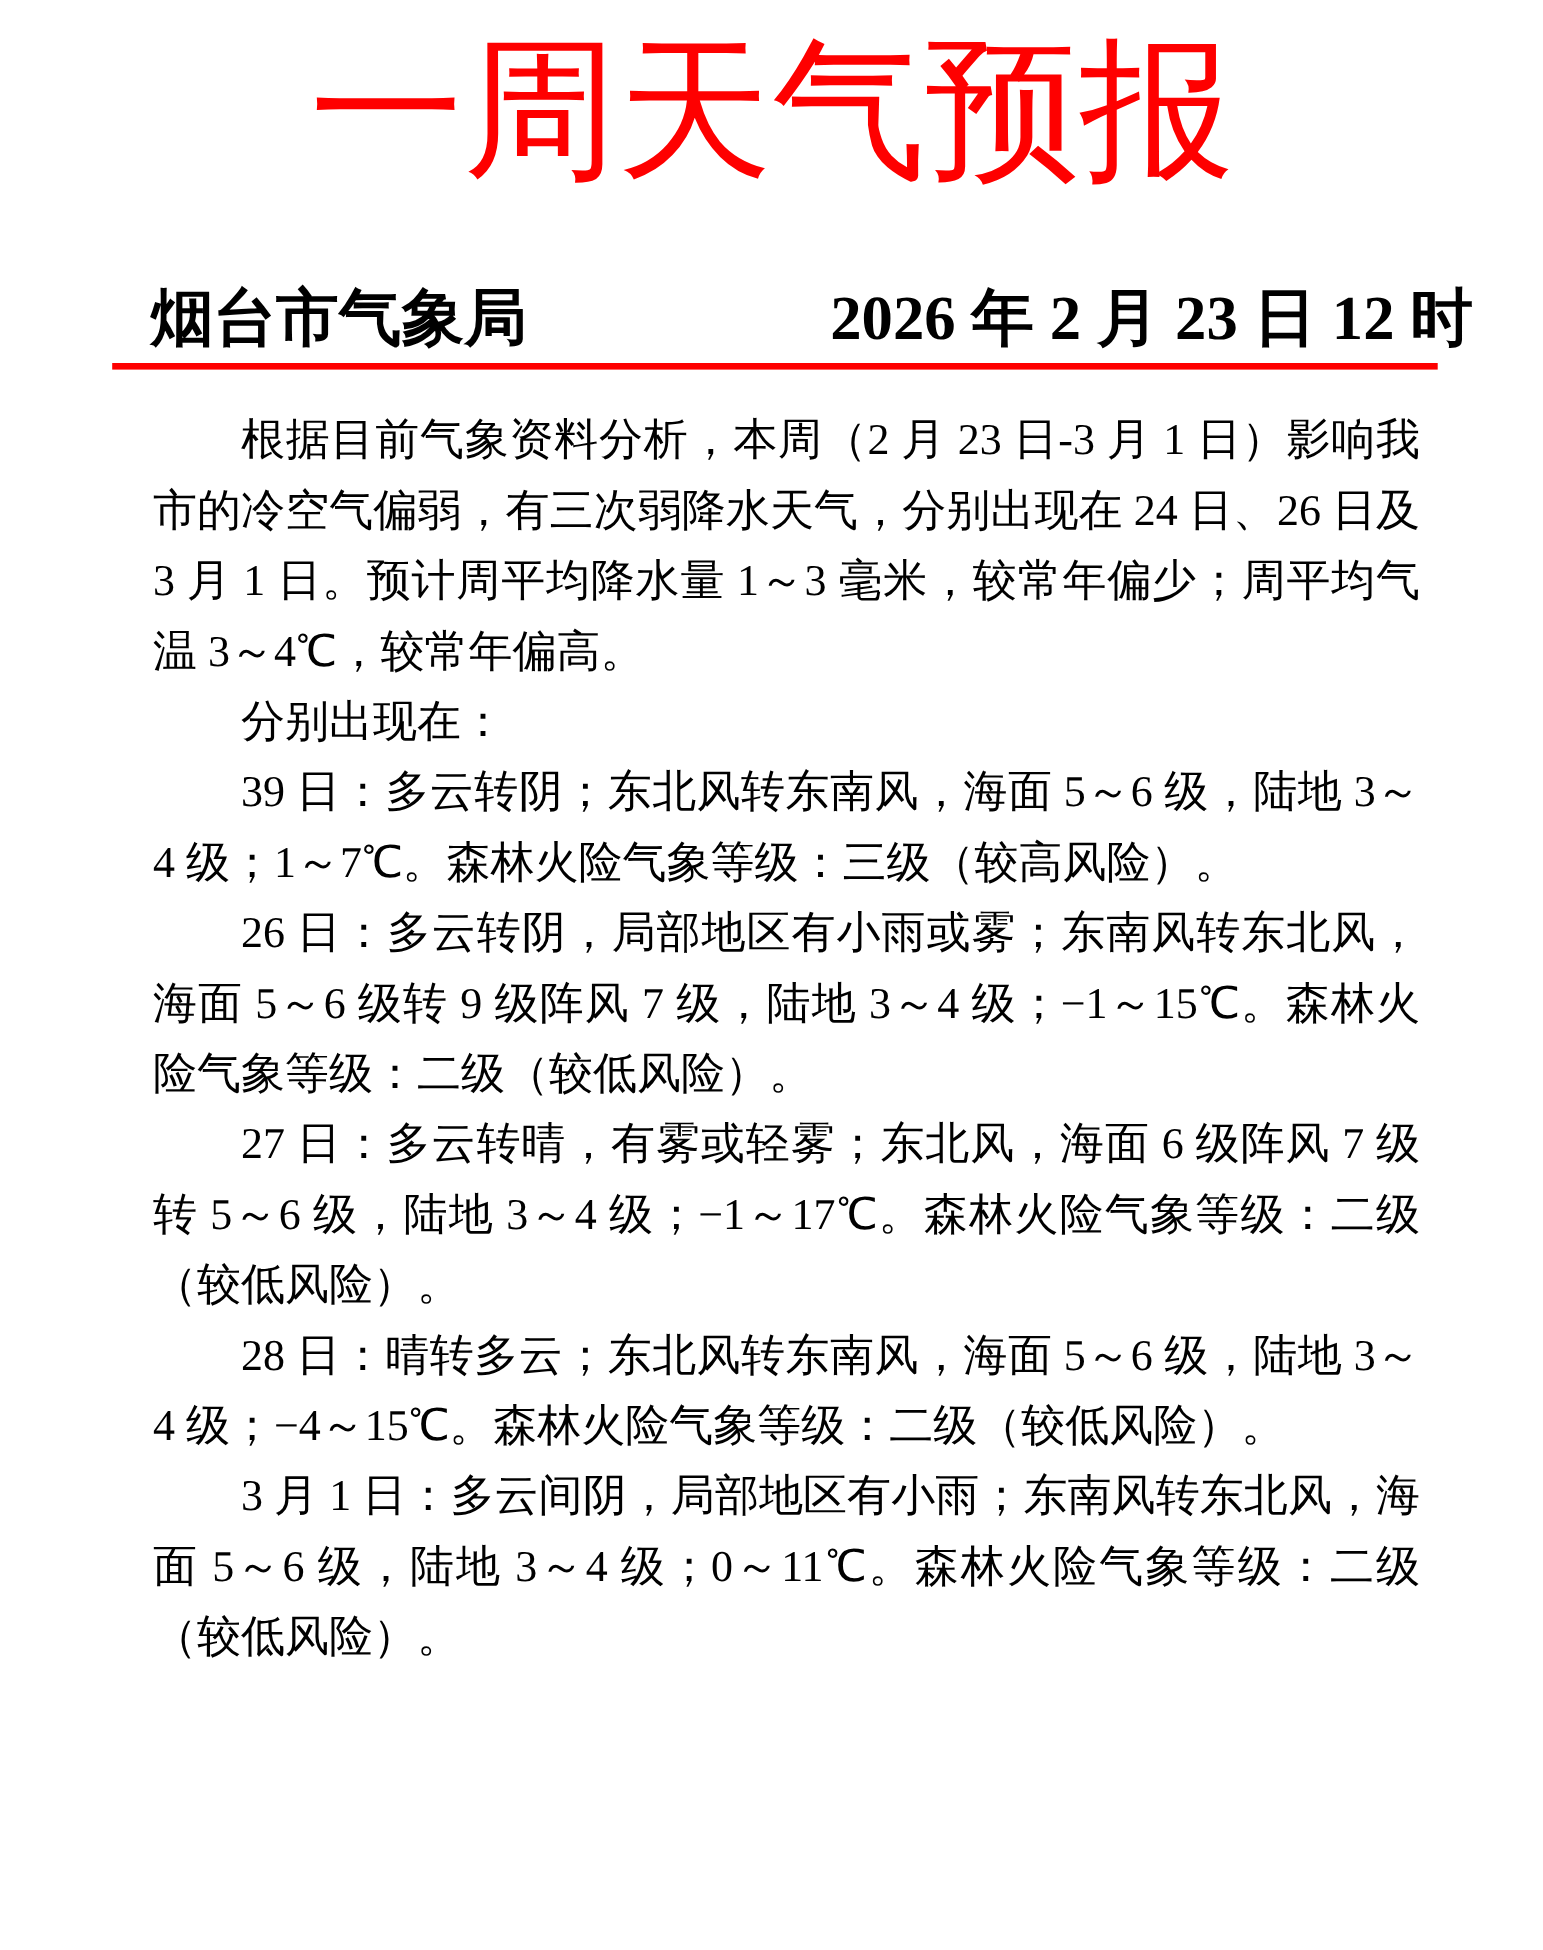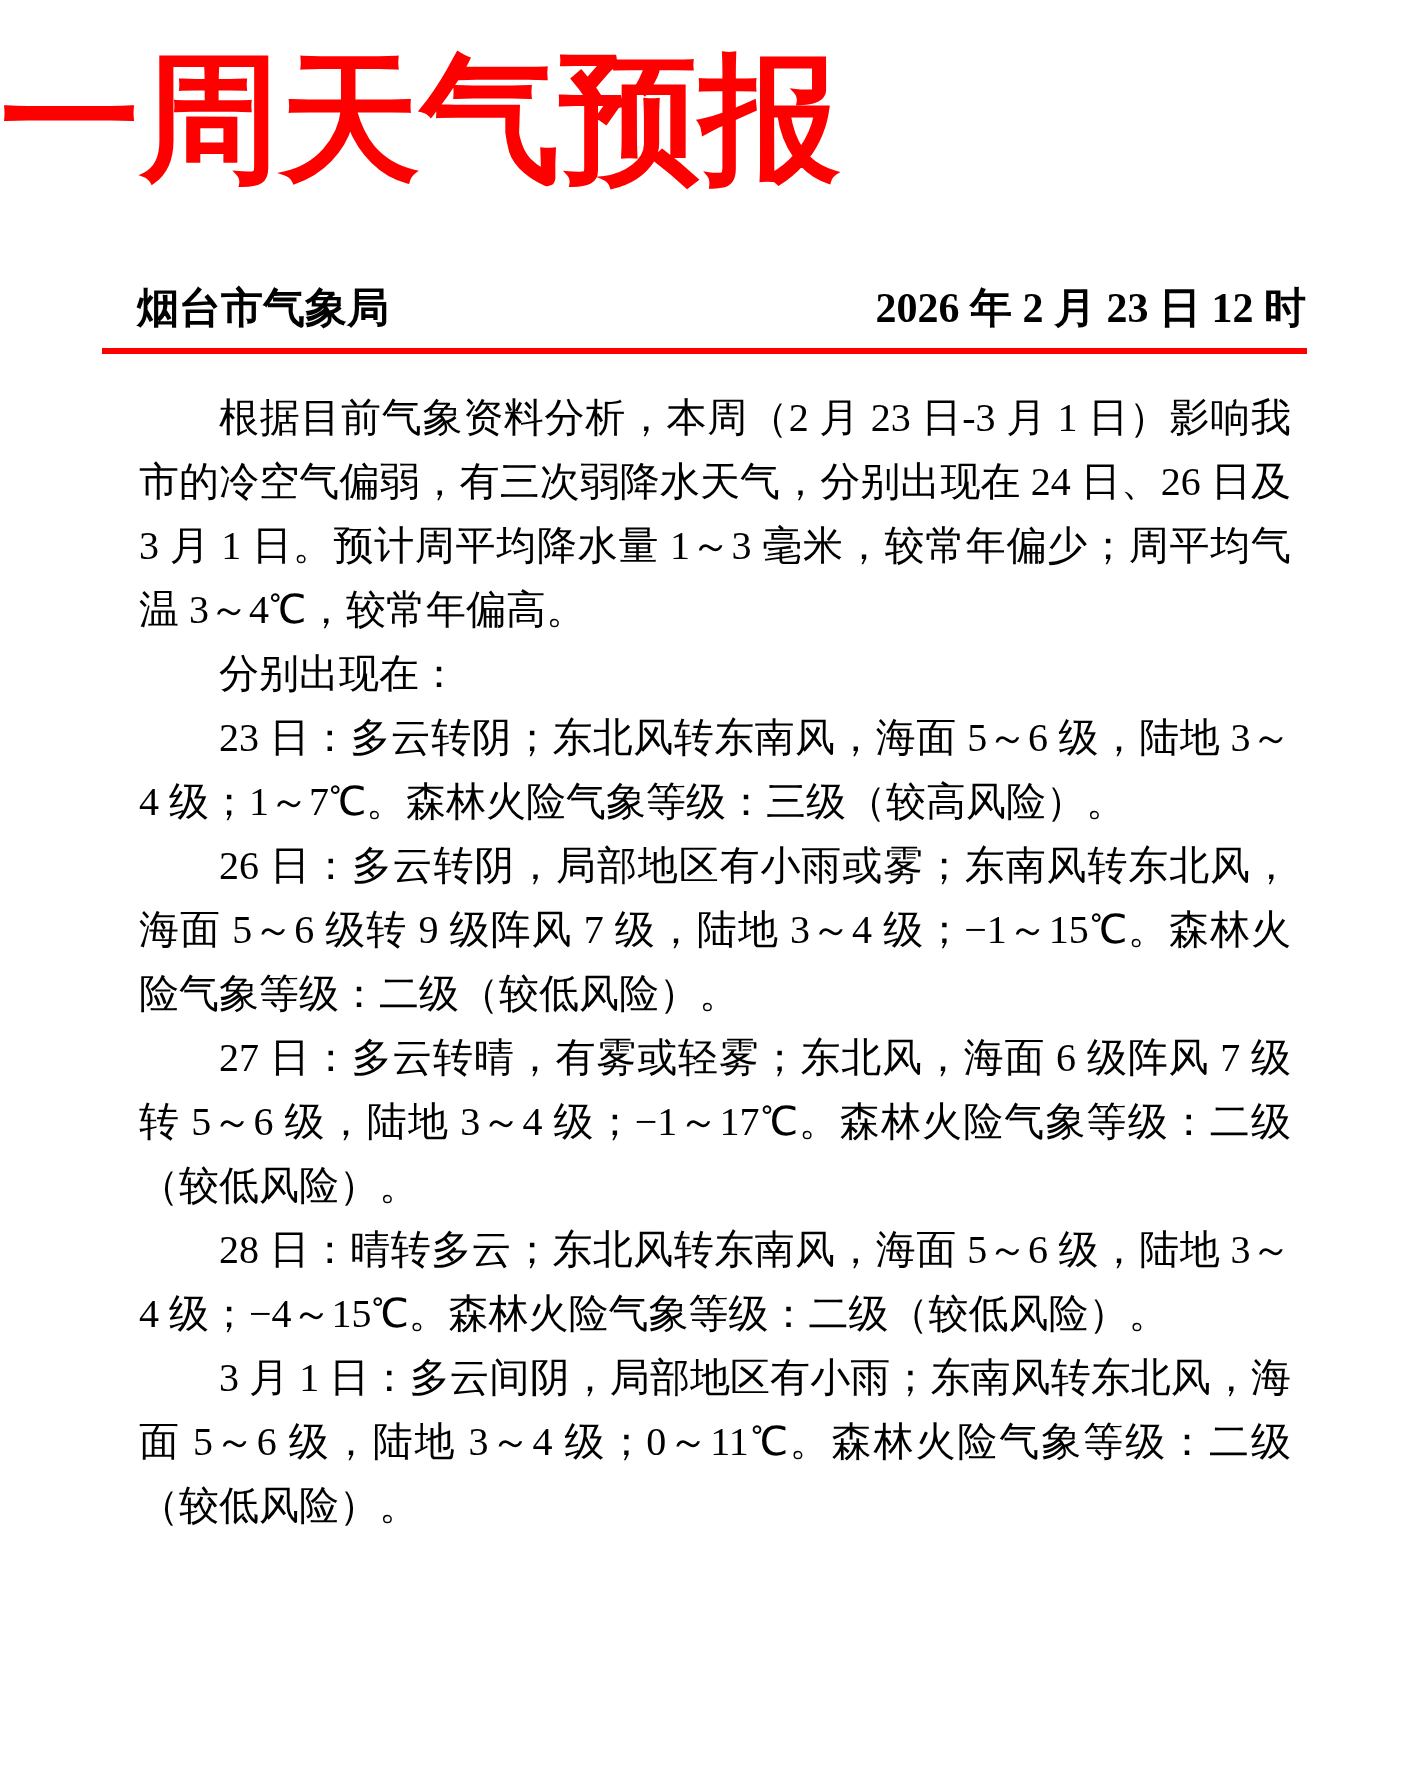--- a/index.html
+++ b/index.html
@@ -9,36 +9,36 @@
     height: 1773px;
     margin: 0 auto;
     background: #ffffff;
     color: #000000;
     font-family: "Liberation Serif", "DejaVu Serif", serif;
     box-sizing: border-box;
     overflow: hidden;
   }
   .doc-title {
     margin: 0;
-    padding-top: 38px;
+    padding-top: 20px;
     height: 164px;
     line-height: 164px;
-    text-align: left;
+    text-align: center;
     font-size: 140px;
-    font-weight: bold;
+    font-weight: normal;
     letter-spacing: 0px;
     color: var(--accent, #FE0000);
     white-space: nowrap;
   }
   .meta-row {
     display: flex;
     justify-content: space-between;
     align-items: flex-start;
-    margin: 80px 97px 0 137px;
-    font-size: 42px;
+    margin: 80px 64px 0 137px;
+    font-size: 57px;
     font-weight: bold;
     line-height: 52px;
     white-space: nowrap;
   }
   .red-rule {
     height: 6px;
     background: var(--accent, #FE0000);
     margin: 14px 96px 0 102px;
   }
   .doc-body {
@@ -65,20 +65,20 @@
   <div class="meta-row">
     <span class="agency">烟台市气象局</span>
     <span class="issued">2026 年 2 月 23 日 12 时</span>
   </div>
 
   <div class="red-rule"></div>
 
   <div class="doc-body">
     <p>根据目前气象资料分析，本周（2 月 23 日-3 月 1 日）影响我市的冷空气偏弱，有三次弱降水天气，分别出现在 24 日、26 日及 3 月 1 日。预计周平均降水量 1～3 毫米，较常年偏少；周平均气温 3～4℃，较常年偏高。</p>
     <p>分别出现在：</p>
-    <p>23 日：多云转阴；东北风转东南风，海面 5～6 级，陆地 3～4 级；1～7℃。森林火险气象等级：三级（较高风险）。</p>
+    <p>39 日：多云转阴；东北风转东南风，海面 5～6 级，陆地 3～4 级；1～7℃。森林火险气象等级：三级（较高风险）。</p>
     <p>26 日：多云转阴，局部地区有小雨或雾；东南风转东北风，海面 5～6 级转 9 级阵风 7 级，陆地 3～4 级；−1～15℃。森林火险气象等级：二级（较低风险）。</p>
     <p>27 日：多云转晴，有雾或轻雾；东北风，海面 6 级阵风 7 级转 5～6 级，陆地 3～4 级；−1～17℃。森林火险气象等级：二级（较低风险）。</p>
     <p>28 日：晴转多云；东北风转东南风，海面 5～6 级，陆地 3～4 级；−4～15℃。森林火险气象等级：二级（较低风险）。</p>
     <p>3 月 1 日：多云间阴，局部地区有小雨；东南风转东北风，海面 5～6 级，陆地 3～4 级；0～11℃。森林火险气象等级：二级（较低风险）。</p>
   </div>
 
 </div>
 
 </body></html>

